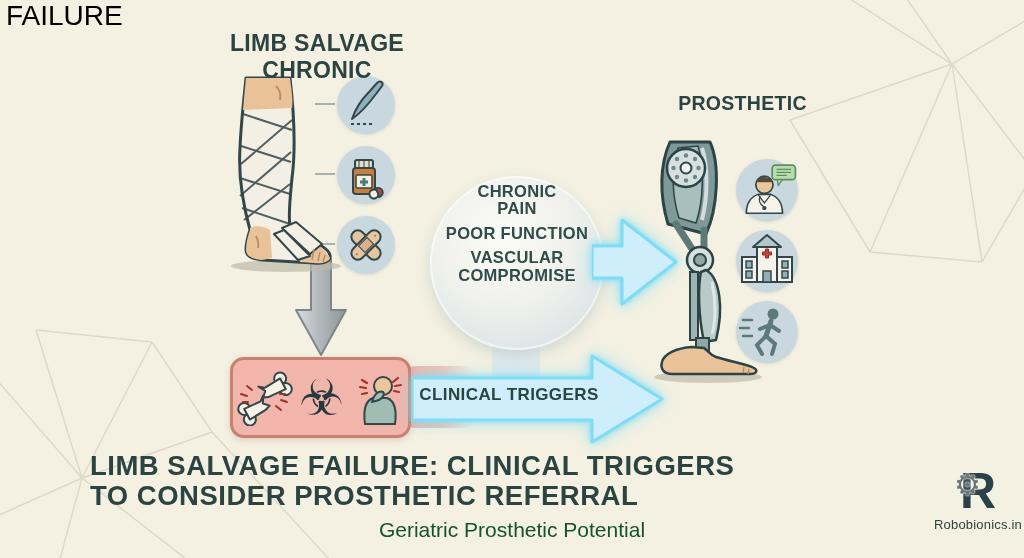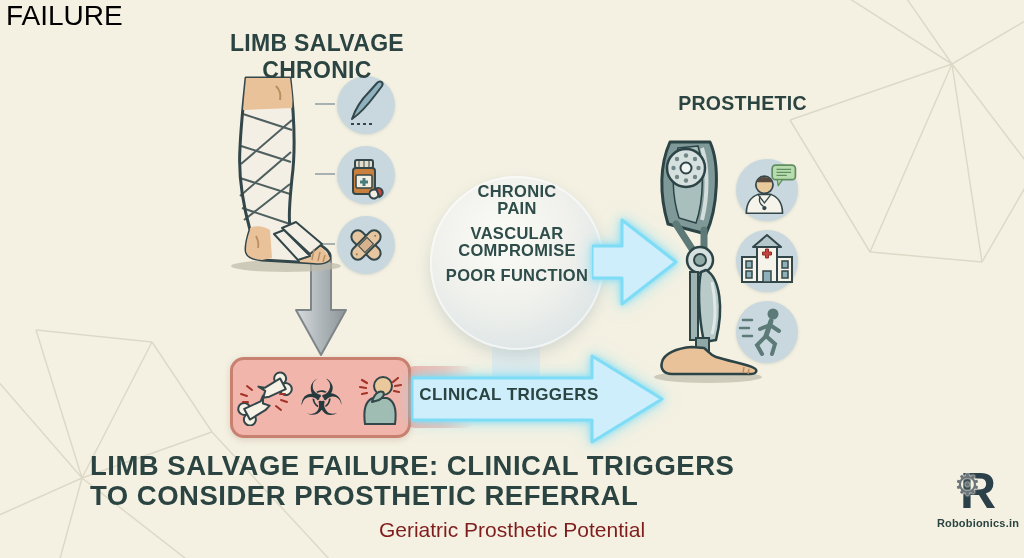--- a/index.html
+++ b/index.html
@@ -86,36 +86,36 @@
   }
 
   
   #footer-title {
     position:absolute; left:90px; top:451px; width:844px; text-align:left;
     font-weight:bold; font-size:27.5px; line-height:1.1; color:#2b4442;
     letter-spacing:.5px; z-index:4;
   }
   #footer-subtitle {
     position:absolute; left:262px; top:518px; width:500px; text-align:center;
-    font-size:21px; color:#7f1d1d; z-index:4;
+    font-size:21px; color:#14532d; z-index:4;
   }
 
   
   #logo { position:absolute; left:933px; top:462px; width:90px; text-align:center; z-index:4; }
   #logo-mark { position:relative; height:58px; }
   #logo-r {
     font-size:50px; font-weight:bold; color:#2b4048; line-height:58px;
     font-family:"Liberation Sans", sans-serif;
   }
   #logo-gear {
     position:absolute; left:21px; top:5px; font-size:30px; color:#6b757a;
     font-family:"DejaVu Sans", sans-serif;
     text-shadow:0 0 2px #f4f1e2, 0 0 2px #f4f1e2;
   }
-  #logo-brand { font-size:11px; font-weight:bold; color:#2b4442; margin-top:-3px; letter-spacing:.2px; }
+  #logo-brand { font-size:13px; font-weight:normal; color:#2b4442; margin-top:-3px; letter-spacing:.2px; }
 
   .illustration { position:absolute; z-index:3; }
 </style>
 </head>
 <body>
 
 <div id="stage">
 
   <svg id="bg-pattern" width="1024" height="558" viewBox="0 0 1024 558">
     <g stroke="#dbd7c6" stroke-width="1.5" fill="none" opacity="0.9">
@@ -230,23 +230,23 @@
         <path d="M48,8 l-5,4 M51,15 l-6,1 M49,22 l-5,-1"></path>
       </g>
     </svg>
   </div>
 
   <div id="bubble-stem"></div>
   <div id="bubble"></div>
   <div id="bubble-list">
     <div class="bubble-item">CHRONIC
 PAIN</div>
+    <div class="bubble-item">POOR FUNCTION</div>
     <div class="bubble-item">VASCULAR
 COMPROMISE</div>
-    <div class="bubble-item">POOR FUNCTION</div>
   </div>
 
   <svg class="blue-arrow" style="left:592px; top:214px;" width="88" height="96" viewBox="0 0 88 96">
     <path d="M0,32 L30,32 L30,6 L84,48 L30,90 L30,64 L0,64 Z" fill="#cdeefa" stroke="#7edcf6" stroke-width="3" stroke-linejoin="round"></path>
   </svg>
   <svg class="blue-arrow" style="left:412px; top:352px;" width="256" height="94" viewBox="0 0 256 94">
     <path d="M0,26 L180,26 L180,4 L250,47 L180,90 L180,68 L0,68 Z" fill="#cdeefa" stroke="#7edcf6" stroke-width="3" stroke-linejoin="round"></path>
   </svg>
   <div id="clinical-label">CLINICAL TRIGGERS</div>
 

